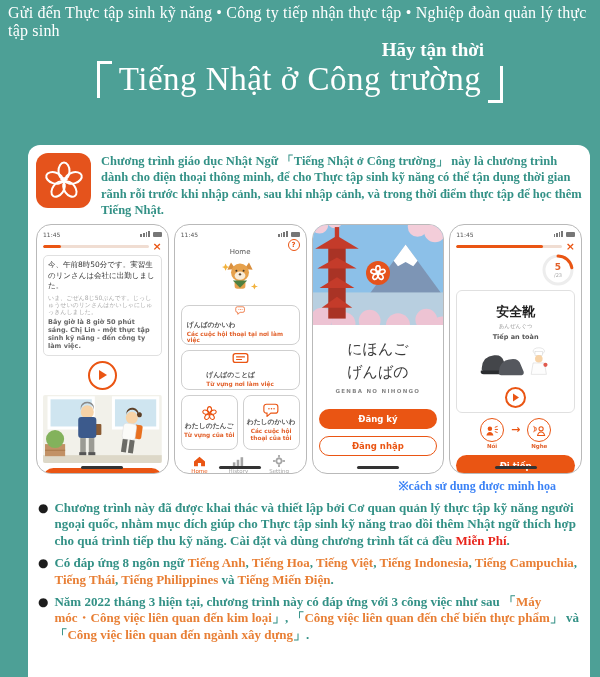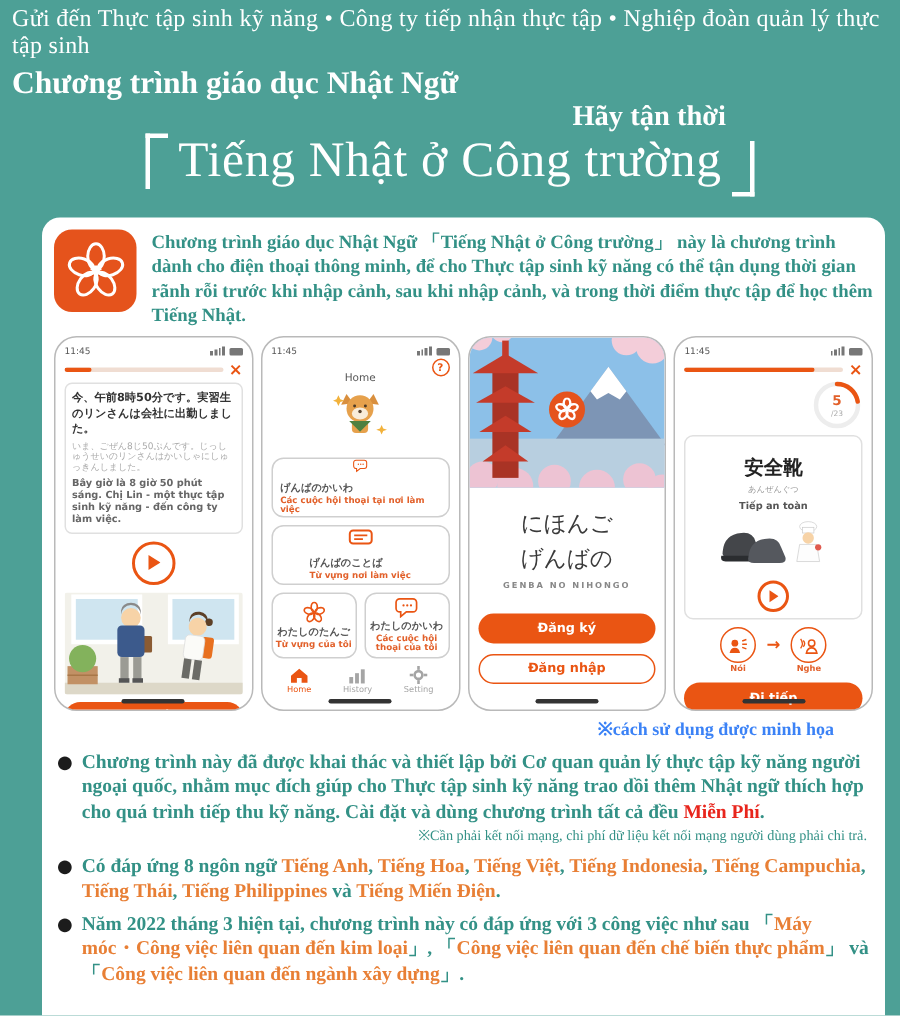--- a/index.html
+++ b/index.html
@@ -38,21 +38,21 @@
   .prow{display:flex;align-items:center;gap:4px;margin-top:3px;height:10px;}
   .ptrack{flex:1;height:3px;background:#f0ddd2;border-radius:2px;overflow:hidden;}
   .pfill{height:100%;background:#EA5513;border-radius:2px;}
   .x{color:#EA5513;font-weight:bold;font-size:11px;line-height:1;cursor:default;}
   .pill{display:block;width:100%;height:21px;background:#EA5513;color:#fff;border:none;border-radius:11px;
         font-size:8.5px;font-weight:bold;font-family:"DejaVu Sans",sans-serif;}
   .hbar{position:absolute;bottom:4px;left:50%;transform:translateX(-50%);width:42px;height:3.5px;background:#333;border-radius:2px;}
 
   
   .lesson-card{border:1px solid #e0e0e0;border-radius:5px;padding:4px;margin-top:4px;}
-  .jp{font-size:7.5px;font-weight:bold;color:#333;margin:0;line-height:1.4;}
+  .jp{font-size:7.5px;font-weight:normal;color:#333;margin:0;line-height:1.4;}
   .kana{font-size:6px;color:#aaa;margin:2px 0 0 0;line-height:1.2;}
   .vi{font-size:6.5px;font-weight:bold;color:#666;margin:3px 0 0 0;line-height:1.25;}
   .play{width:25px;height:25px;border:2.5px solid #EA5513;border-radius:50%;margin:5px auto;
         display:flex;align-items:center;justify-content:center;}
   .illus{height:68px;border-radius:2px;overflow:hidden;margin-bottom:5px;}
 
   
   .p2head{position:relative;height:12px;margin-top:1px;text-align:center;}
   .p2title{font-size:7px;color:#555;line-height:12px;}
   .help{position:absolute;right:0;top:0;width:10px;height:10px;border:1.2px solid #EA5513;border-radius:50%;
@@ -63,21 +63,21 @@
   .bubble:after{content:"";position:absolute;right:-5px;top:18px;border-left:6px solid #EA5513;
                 border-top:5px solid transparent;border-bottom:5px solid transparent;}
   .cont{color:#fff;font-size:7px;font-weight:bold;}
   .gobtn{background:#fff;color:#EA5513;font-size:7px;font-weight:bold;border:none;border-radius:9px;padding:3px 9px;margin-top:3px;}
   .dogwrap{flex:1;display:flex;justify-content:center;}
   .p2card{border:1.2px solid #cfcfcf;border-radius:8px;height:40px;margin-top:5px;display:flex;
           align-items:center;gap:5px;padding:0 5px;box-sizing:border-box;flex-direction:column;}
   .cjp{font-size:6.8px;color:#555;font-weight:bold;}
   .cvi{font-size:5.8px;color:#e2602a;font-weight:bold;line-height:1.15;margin-top:1px;}
   .p2row{display:flex;gap:5px;margin-top:5px;}
-  .p2sm{flex:1;border:1.2px solid #cfcfcf;border-radius:8px;height:44px;display:flex;flex-direction:column;
+  .p2sm{flex:1;border:1.2px solid #cfcfcf;border-radius:8px;height:55px;display:flex;flex-direction:column;
         align-items:center;justify-content:center;text-align:center;padding:2px;box-sizing:border-box;}
   .p2nav{display:flex;justify-content:space-around;align-items:flex-end;margin-top:5px;}
   .navitem{display:flex;flex-direction:column;align-items:center;gap:1px;font-size:5.5px;color:#a5a5a5;}
   .navitem.active{color:#EA5513;}
 
   
   .photo{margin:-5px -6px 0 -6px;height:100px;}
   .badge{position:absolute;left:50%;top:36px;transform:translateX(-50%);width:24px;height:24px;background:#E5531C;
          border-radius:50%;display:flex;align-items:center;justify-content:center;}
   .appname{font-size:15px;color:#3a3a3a;text-align:center;margin-top:13px;line-height:1.5;}
@@ -109,21 +109,20 @@
   .note{text-align:right;font-size:9.5px;color:#339186;margin-top:1px;padding-right:2px;}
   .c-teal{color:#339186;}
   .c-orange{color:#E87F35;}
   .c-red{color:#E8251C;}
 </style>
 </head>
 <body>
 
 <div class="header">
   <div class="audience">Gửi đến Thực tập sinh kỹ năng • Công ty tiếp nhận thực tập  • Nghiệp đoàn quản lý thực tập sinh</div>
-  <div class="program">Chương trình giáo dục Nhật Ngữ</div>
   <div class="tagline">Hãy tận thời</div>
   <div class="title-row">
     <span class="cb cb-open"></span>
     <span class="title-text">Tiếng Nhật ở Công trường</span>
     <span class="cb cb-close"></span>
   </div>
 </div>
 
 <div class="panel">
 
@@ -450,21 +449,20 @@
     </div>
   </div>
 
   <div class="caption">※cách sử dụng được minh họa</div>
 
   <div class="bullets">
     <div class="bullet">
       <span class="dot">●</span>
       <p class="btext"><span class="c-teal">Chương trình này đã được khai thác và thiết lập bởi Cơ quan quản lý thực tập kỹ năng người ngoại quốc, nhằm mục đích giúp cho Thực tập sinh kỹ năng trao dồi thêm Nhật ngữ thích hợp cho quá trình tiếp thu kỹ năng. Cài đặt và dùng chương trình tất cả đều </span><span class="c-red">Miễn Phí</span><span class="c-teal">.</span></p>
     </div>
-    <div class="note">※Cần phải kết nối mạng, chi phí dữ liệu kết nối mạng người dùng phải chi trả.</div>
     <div class="bullet">
       <span class="dot">●</span>
       <p class="btext"><span class="c-teal">Có đáp ứng 8 ngôn ngữ </span><span class="c-orange">Tiếng Anh</span><span class="c-teal">, </span><span class="c-orange">Tiếng Hoa</span><span class="c-teal">, </span><span class="c-orange">Tiếng Việt</span><span class="c-teal">, </span><span class="c-orange">Tiếng Indonesia</span><span class="c-teal">, </span><span class="c-orange">Tiếng Campuchia</span><span class="c-teal">, </span><span class="c-orange">Tiếng Thái</span><span class="c-teal">, </span><span class="c-orange">Tiếng Philippines</span><span class="c-teal"> và </span><span class="c-orange">Tiếng Miến Điện</span><span class="c-teal">.</span></p>
     </div>
     <div class="bullet">
       <span class="dot">●</span>
       <p class="btext"><span class="c-teal">Năm 2022 tháng 3 hiện tại, chương trình này có đáp ứng với 3 công việc như sau </span><span class="c-teal">「</span><span class="c-orange">Máy móc・Công việc liên quan đến kim loại</span><span class="c-teal">」, 「</span><span class="c-orange">Công việc liên quan đến chế biến thực phẩm</span><span class="c-teal">」 và 「</span><span class="c-orange">Công việc liên quan đến ngành xây dựng</span><span class="c-teal">」.</span></p>
     </div>
   </div>
 

